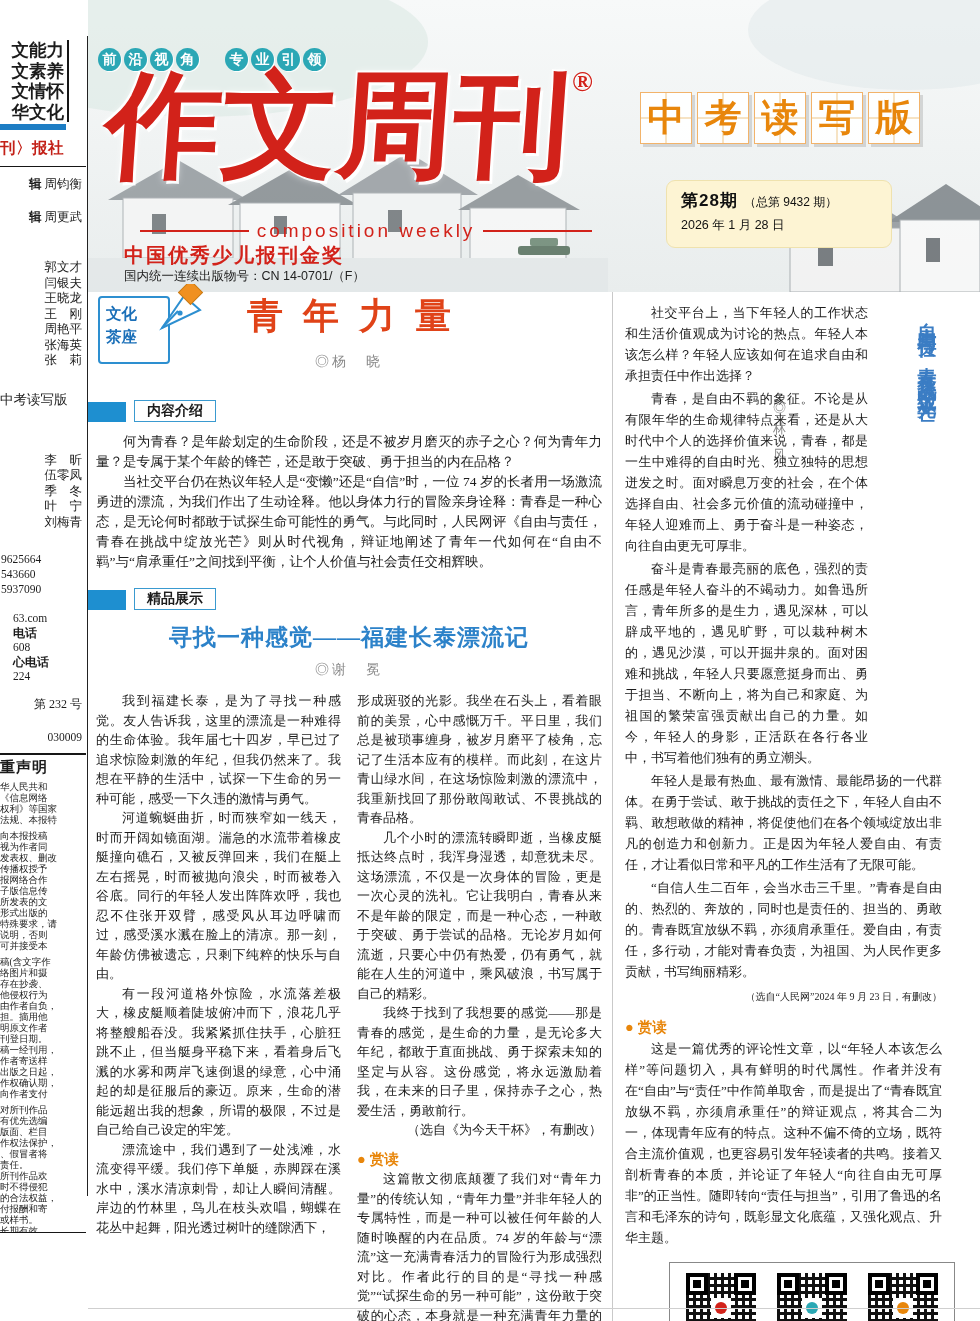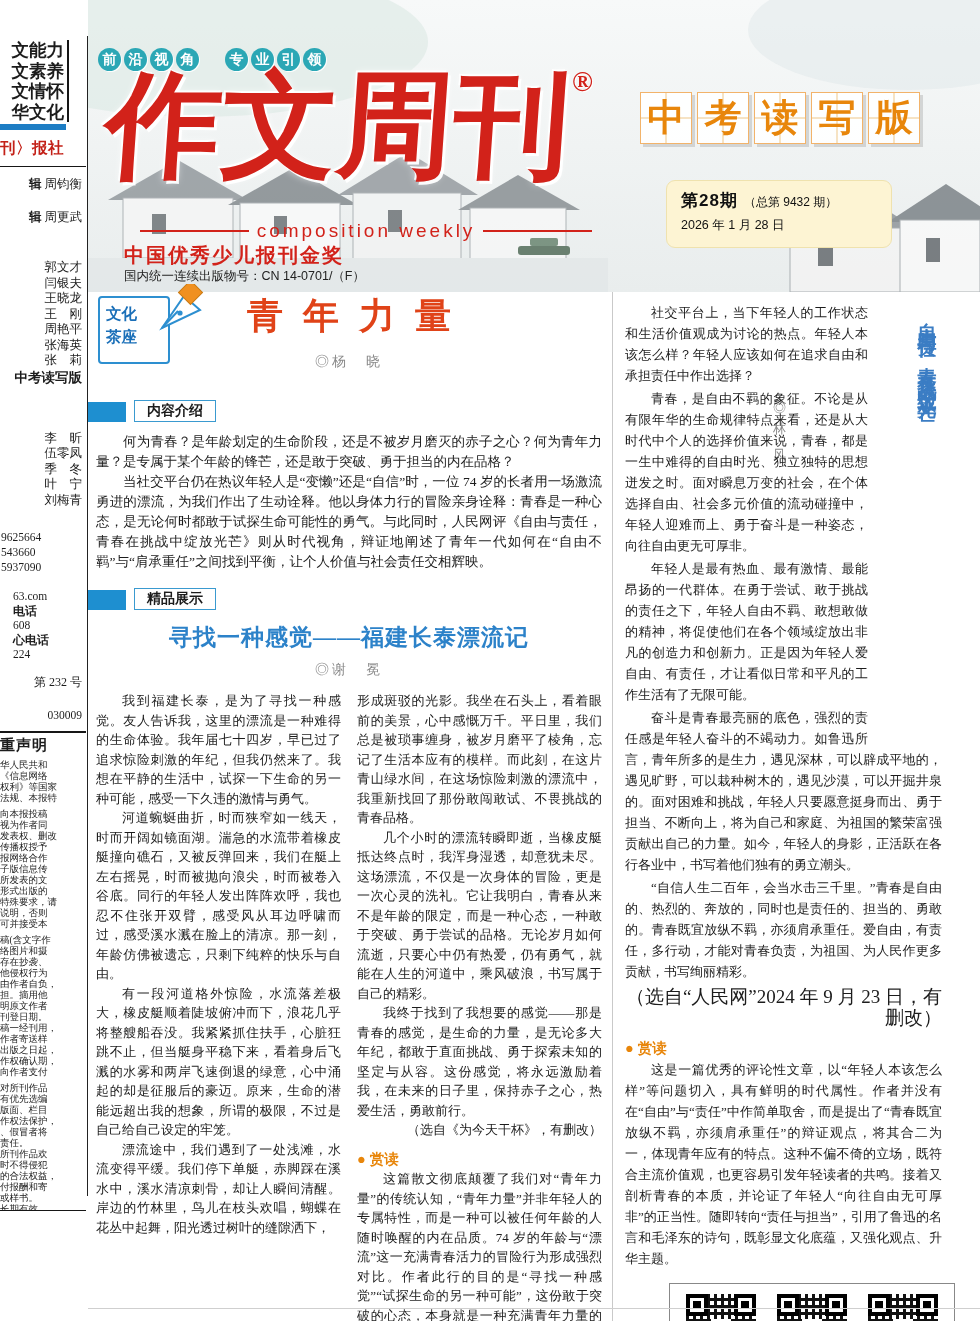--- a/index.html
+++ b/index.html
@@ -13,21 +13,21 @@
          font-weight:bold;font-size:17.5px;line-height:20.5px;text-align:right;
          padding-right:3px;white-space:pre-line;}
   .s-bluebar{width:66px;height:6px;background:#1d7dc4;margin-top:2px;}
   .s-press{margin-top:8px;width:64px;text-align:right;font-weight:bold;
            font-size:15.5px;color:#c32017;letter-spacing:.5px;}
   .s-rule{width:86px;border:none;border-top:1.5px solid #161616;margin:7px 0 0 0;}
   .s-ed{margin-top:9px;width:82px;text-align:right;font-size:12.5px;}
   .s-ed b{font-family:"Liberation Sans",sans-serif;}
   .s-names{margin-top:34px;width:82px;text-align:right;font-size:12.5px;
            line-height:15.5px;white-space:pre-line;}
-  .s-edition{margin-top:0;width:82px;text-align:right;font-weight:bold;
+  .s-edition{margin-top:22px;width:82px;text-align:left;font-weight:normal;
              font-size:13.5px;font-family:"Liberation Sans",sans-serif;}
   .s-names2{margin-top:44px;width:82px;text-align:right;font-size:12.5px;
             line-height:15.5px;white-space:pre-line;}
   .s-nums{margin-top:22px;width:80px;text-align:left;font-size:11.5px;
           line-height:15px;white-space:pre-line;padding-left:1px;}
   .s-contact{margin-top:14px;font-size:11.5px;line-height:14.5px;padding-left:13px;}
   .s-contact .b{font-weight:bold;font-family:"Liberation Sans",sans-serif;font-size:12px;}
   .s-issue{margin-top:12px;width:82px;text-align:right;font-size:12px;}
   .s-post{margin-top:18px;width:82px;text-align:right;font-size:11.5px;}
   .s-stmt{margin-top:10px;width:86px;height:474px;border-top:2px solid #161616;
@@ -114,21 +114,21 @@
   .review-p{margin:5px 0 0 0;text-indent:2em;}
 
   
   .r-art{font-size:13px;line-height:21px;text-align:justify;}
   .r-art p{margin:0 0 2px 0;text-indent:2em;}
   .vtitle-box{float:right;width:66px;height:424px;margin:6px 0 10px 8px;
               writing-mode:vertical-rl;display:flex;}
   .vtitle{color:#3b7dc4;font-weight:bold;font-size:19px;letter-spacing:4px;line-height:30px;}
   .vauthor{color:#8a8a8a;font-size:13px;letter-spacing:7px;margin-block-start:150px;
            line-height:26px;}
-  .r-src{text-align:right;font-size:19px;margin-top:4px;}
+  .r-src{text-align:right;font-size:10px;margin-top:4px;}
 
   
   .qr-box{margin:14px 0 0 44px;width:272px;border:1px solid #888;padding:10px 6px 6px 6px;
           display:flex;justify-content:space-around;}
   .qr-item{width:82px;text-align:center;}
   .qr{width:70px;height:70px;margin:0 auto;position:relative;
       background:
        repeating-linear-gradient(90deg,#111 0 3px,transparent 3px 7px),
        repeating-linear-gradient(0deg,#111 0 3px,#fff 3px 7px);}
   .qr i{position:absolute;width:14px;height:14px;background:#fff;border:4px solid #000;}
@@ -363,22 +363,22 @@
   </section>
 
   <section class="right-main">
     <div class="r-art">
       <div class="vtitle-box">
         <div class="vtitle">自由与责任，青春在挑战中绽放光芒</div>
         <div class="vauthor">◎林　风</div>
       </div>
       <p>社交平台上，当下年轻人的工作状态和生活价值观成为讨论的热点。年轻人本该怎么样？年轻人应该如何在追求自由和承担责任中作出选择？</p>
       <p>青春，是自由不羁的象征。不论是从有限年华的生命规律特点来看，还是从大时代中个人的选择价值来说，青春，都是一生中难得的自由时光、独立独特的思想迸发之时。面对瞬息万变的社会，在个体选择自由、社会多元价值的流动碰撞中，年轻人迎难而上、勇于奋斗是一种姿态，向往自由更无可厚非。</p>
+      <p>奋斗是青春最亮丽的底色，强烈的责任感是年轻人奋斗的不竭动力。如鲁迅所言，青年所多的是生力，遇见深林，可以辟成平地的，遇见旷野，可以栽种树木的，遇见沙漠，可以开掘井泉的。面对困难和挑战，年轻人只要愿意挺身而出、勇于担当、不断向上，将为自己和家庭、为祖国的繁荣富强贡献出自己的力量。如今，年轻人的身影，正活跃在各行各业中，书写着他们独有的勇立潮头。</p>
       <p>年轻人是最有热血、最有激情、最能昂扬的一代群体。在勇于尝试、敢于挑战的责任之下，年轻人自由不羁、敢想敢做的精神，将促使他们在各个领域绽放出非凡的创造力和创新力。正是因为年轻人爱自由、有责任，才让看似日常和平凡的工作生活有了无限可能。</p>
-      <p>奋斗是青春最亮丽的底色，强烈的责任感是年轻人奋斗的不竭动力。如鲁迅所言，青年所多的是生力，遇见深林，可以辟成平地的，遇见旷野，可以栽种树木的，遇见沙漠，可以开掘井泉的。面对困难和挑战，年轻人只要愿意挺身而出、勇于担当、不断向上，将为自己和家庭、为祖国的繁荣富强贡献出自己的力量。如今，年轻人的身影，正活跃在各行各业中，书写着他们独有的勇立潮头。</p>
       <p>“自信人生二百年，会当水击三千里。”青春是自由的、热烈的、奔放的，同时也是责任的、担当的、勇敢的。青春既宜放纵不羁，亦须肩承重任。爱自由，有责任，多行动，才能对青春负责，为祖国、为人民作更多贡献，书写绚丽精彩。</p>
       <div class="r-src">（选自“人民网”2024 年 9 月 23 日，有删改）</div>
       <div class="review-label">
         <span class="dot">●</span><span>赏读</span>
       </div>
       <p class="review-p">这是一篇优秀的评论性文章，以“年轻人本该怎么样”等问题切入，具有鲜明的时代属性。作者并没有在“自由”与“责任”中作简单取舍，而是提出了“青春既宜放纵不羁，亦须肩承重任”的辩证观点，将其合二为一，体现青年应有的特点。这种不偏不倚的立场，既符合主流价值观，也更容易引发年轻读者的共鸣。接着又剖析青春的本质，并论证了年轻人“向往自由无可厚非”的正当性。随即转向“责任与担当”，引用了鲁迅的名言和毛泽东的诗句，既彰显文化底蕴，又强化观点、升华主题。</p>
     </div>
 
     <div class="qr-box">
       <div class="qr-item">

